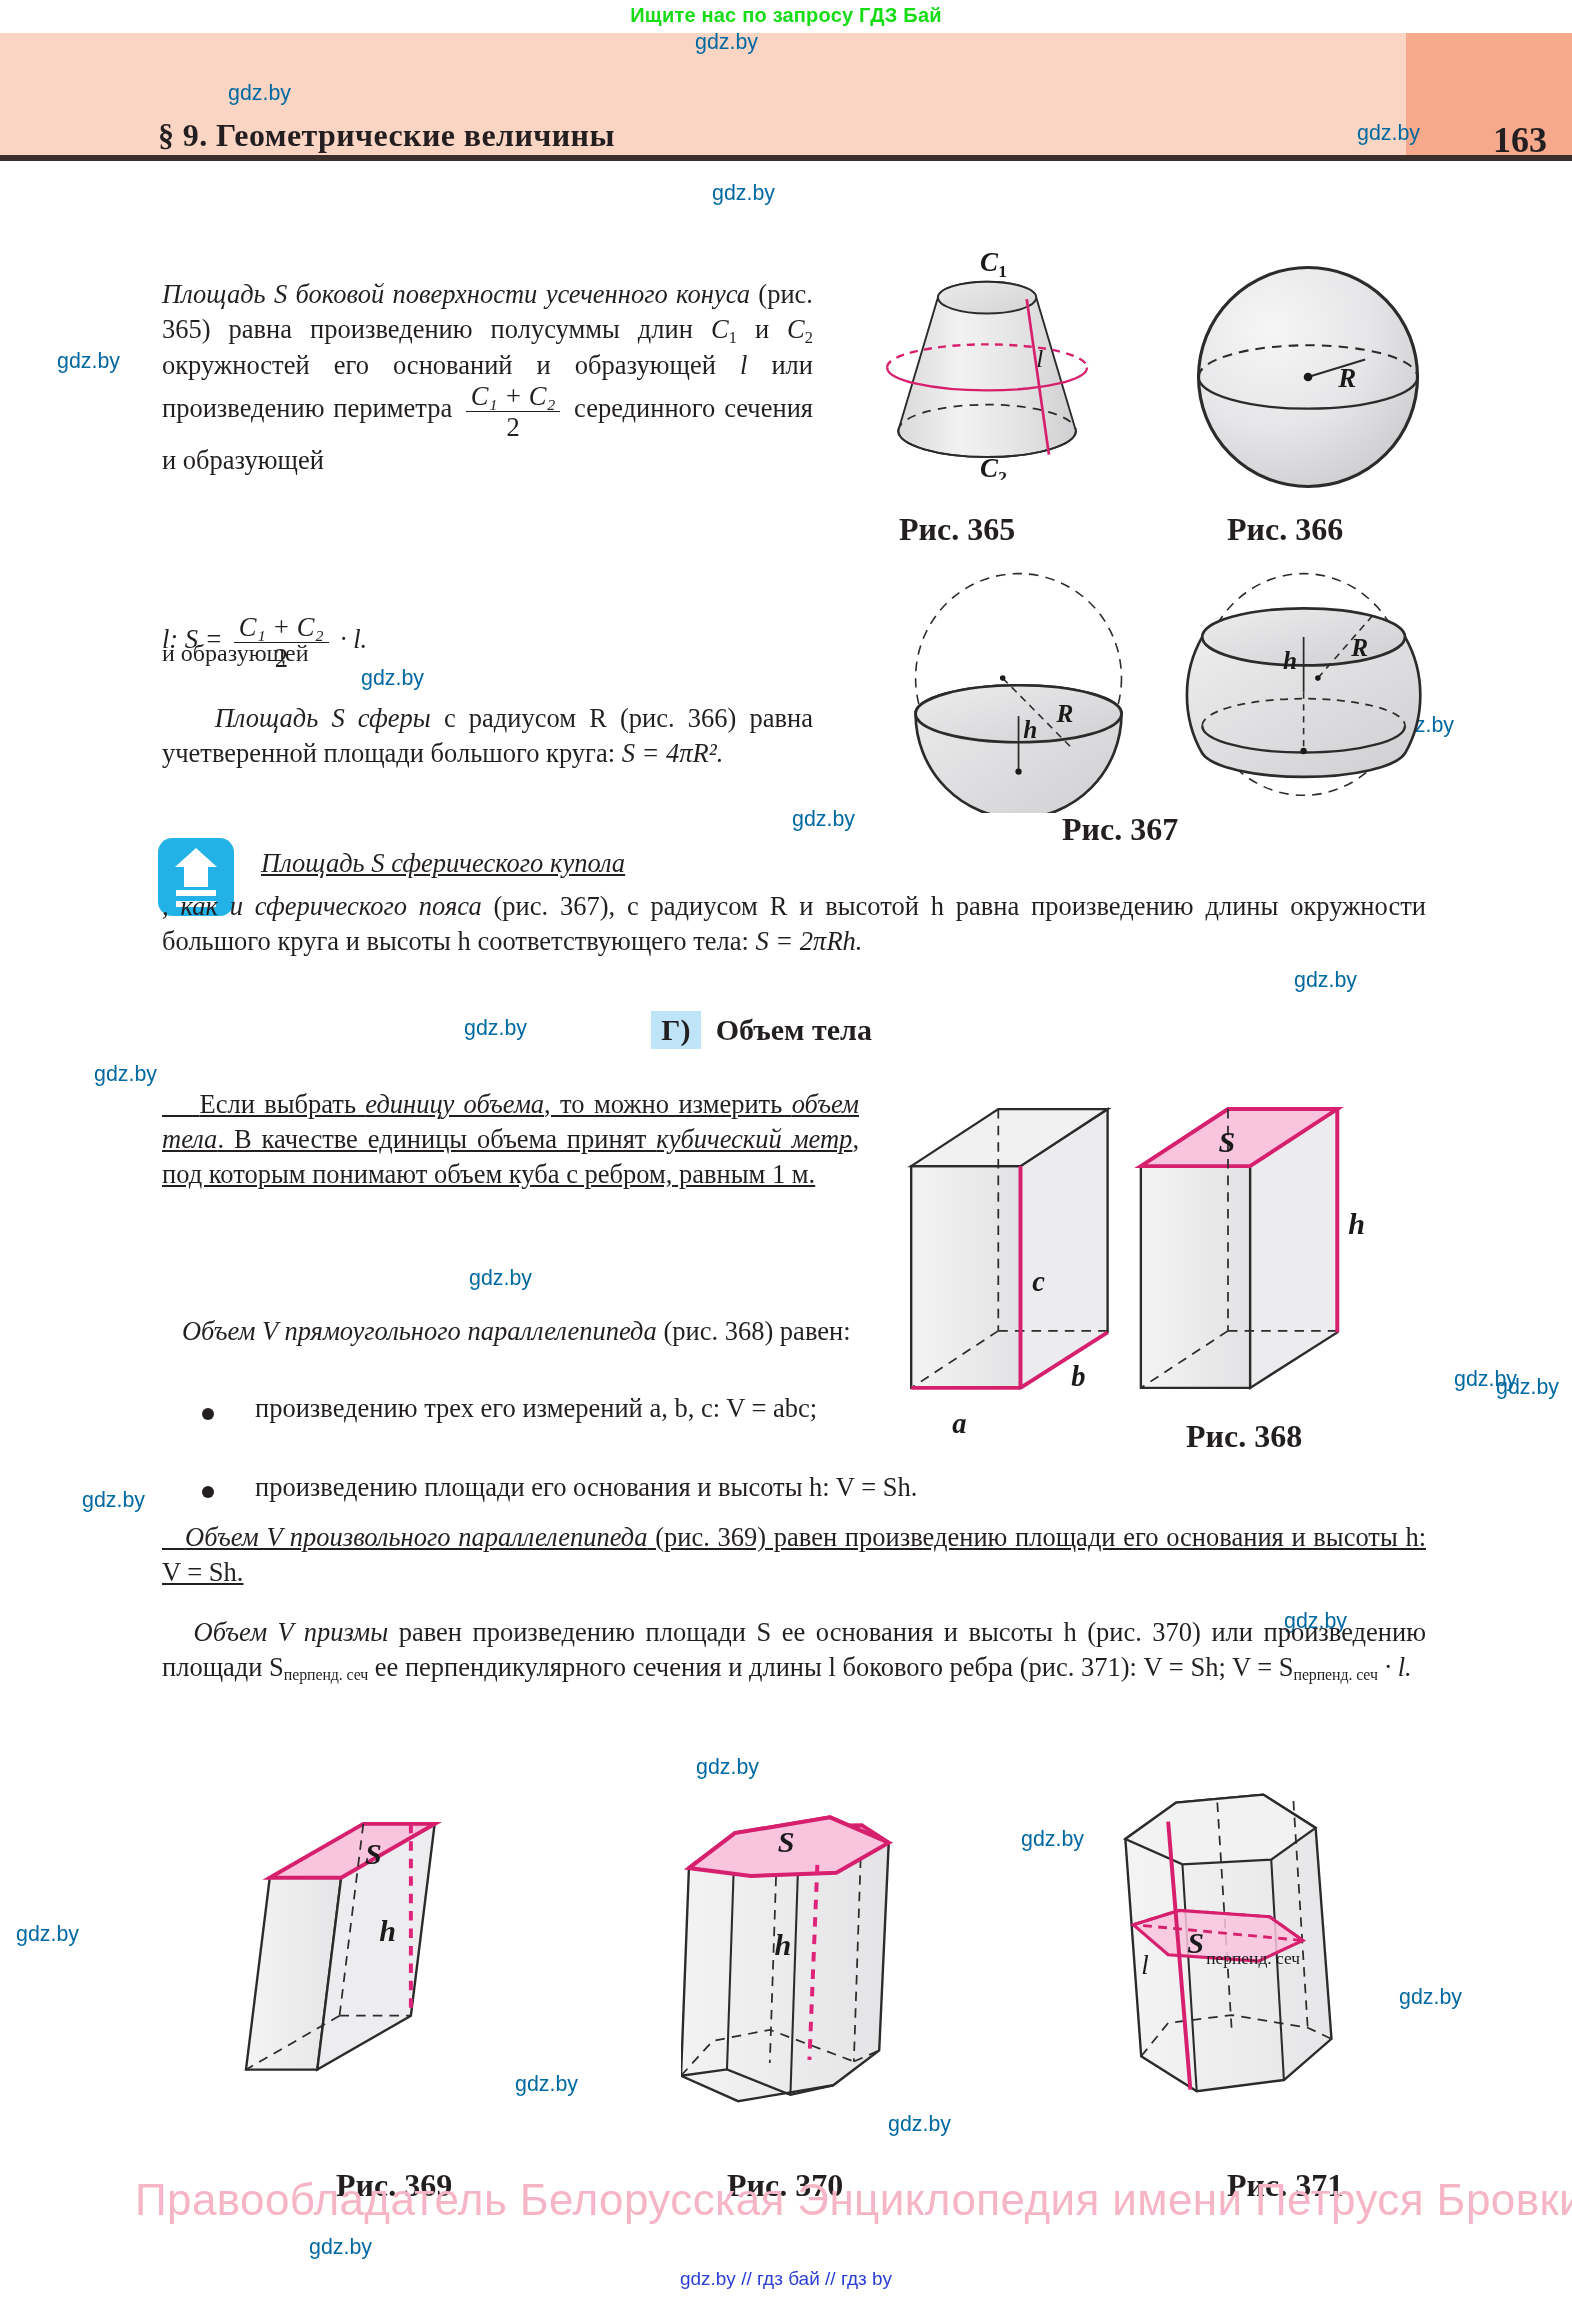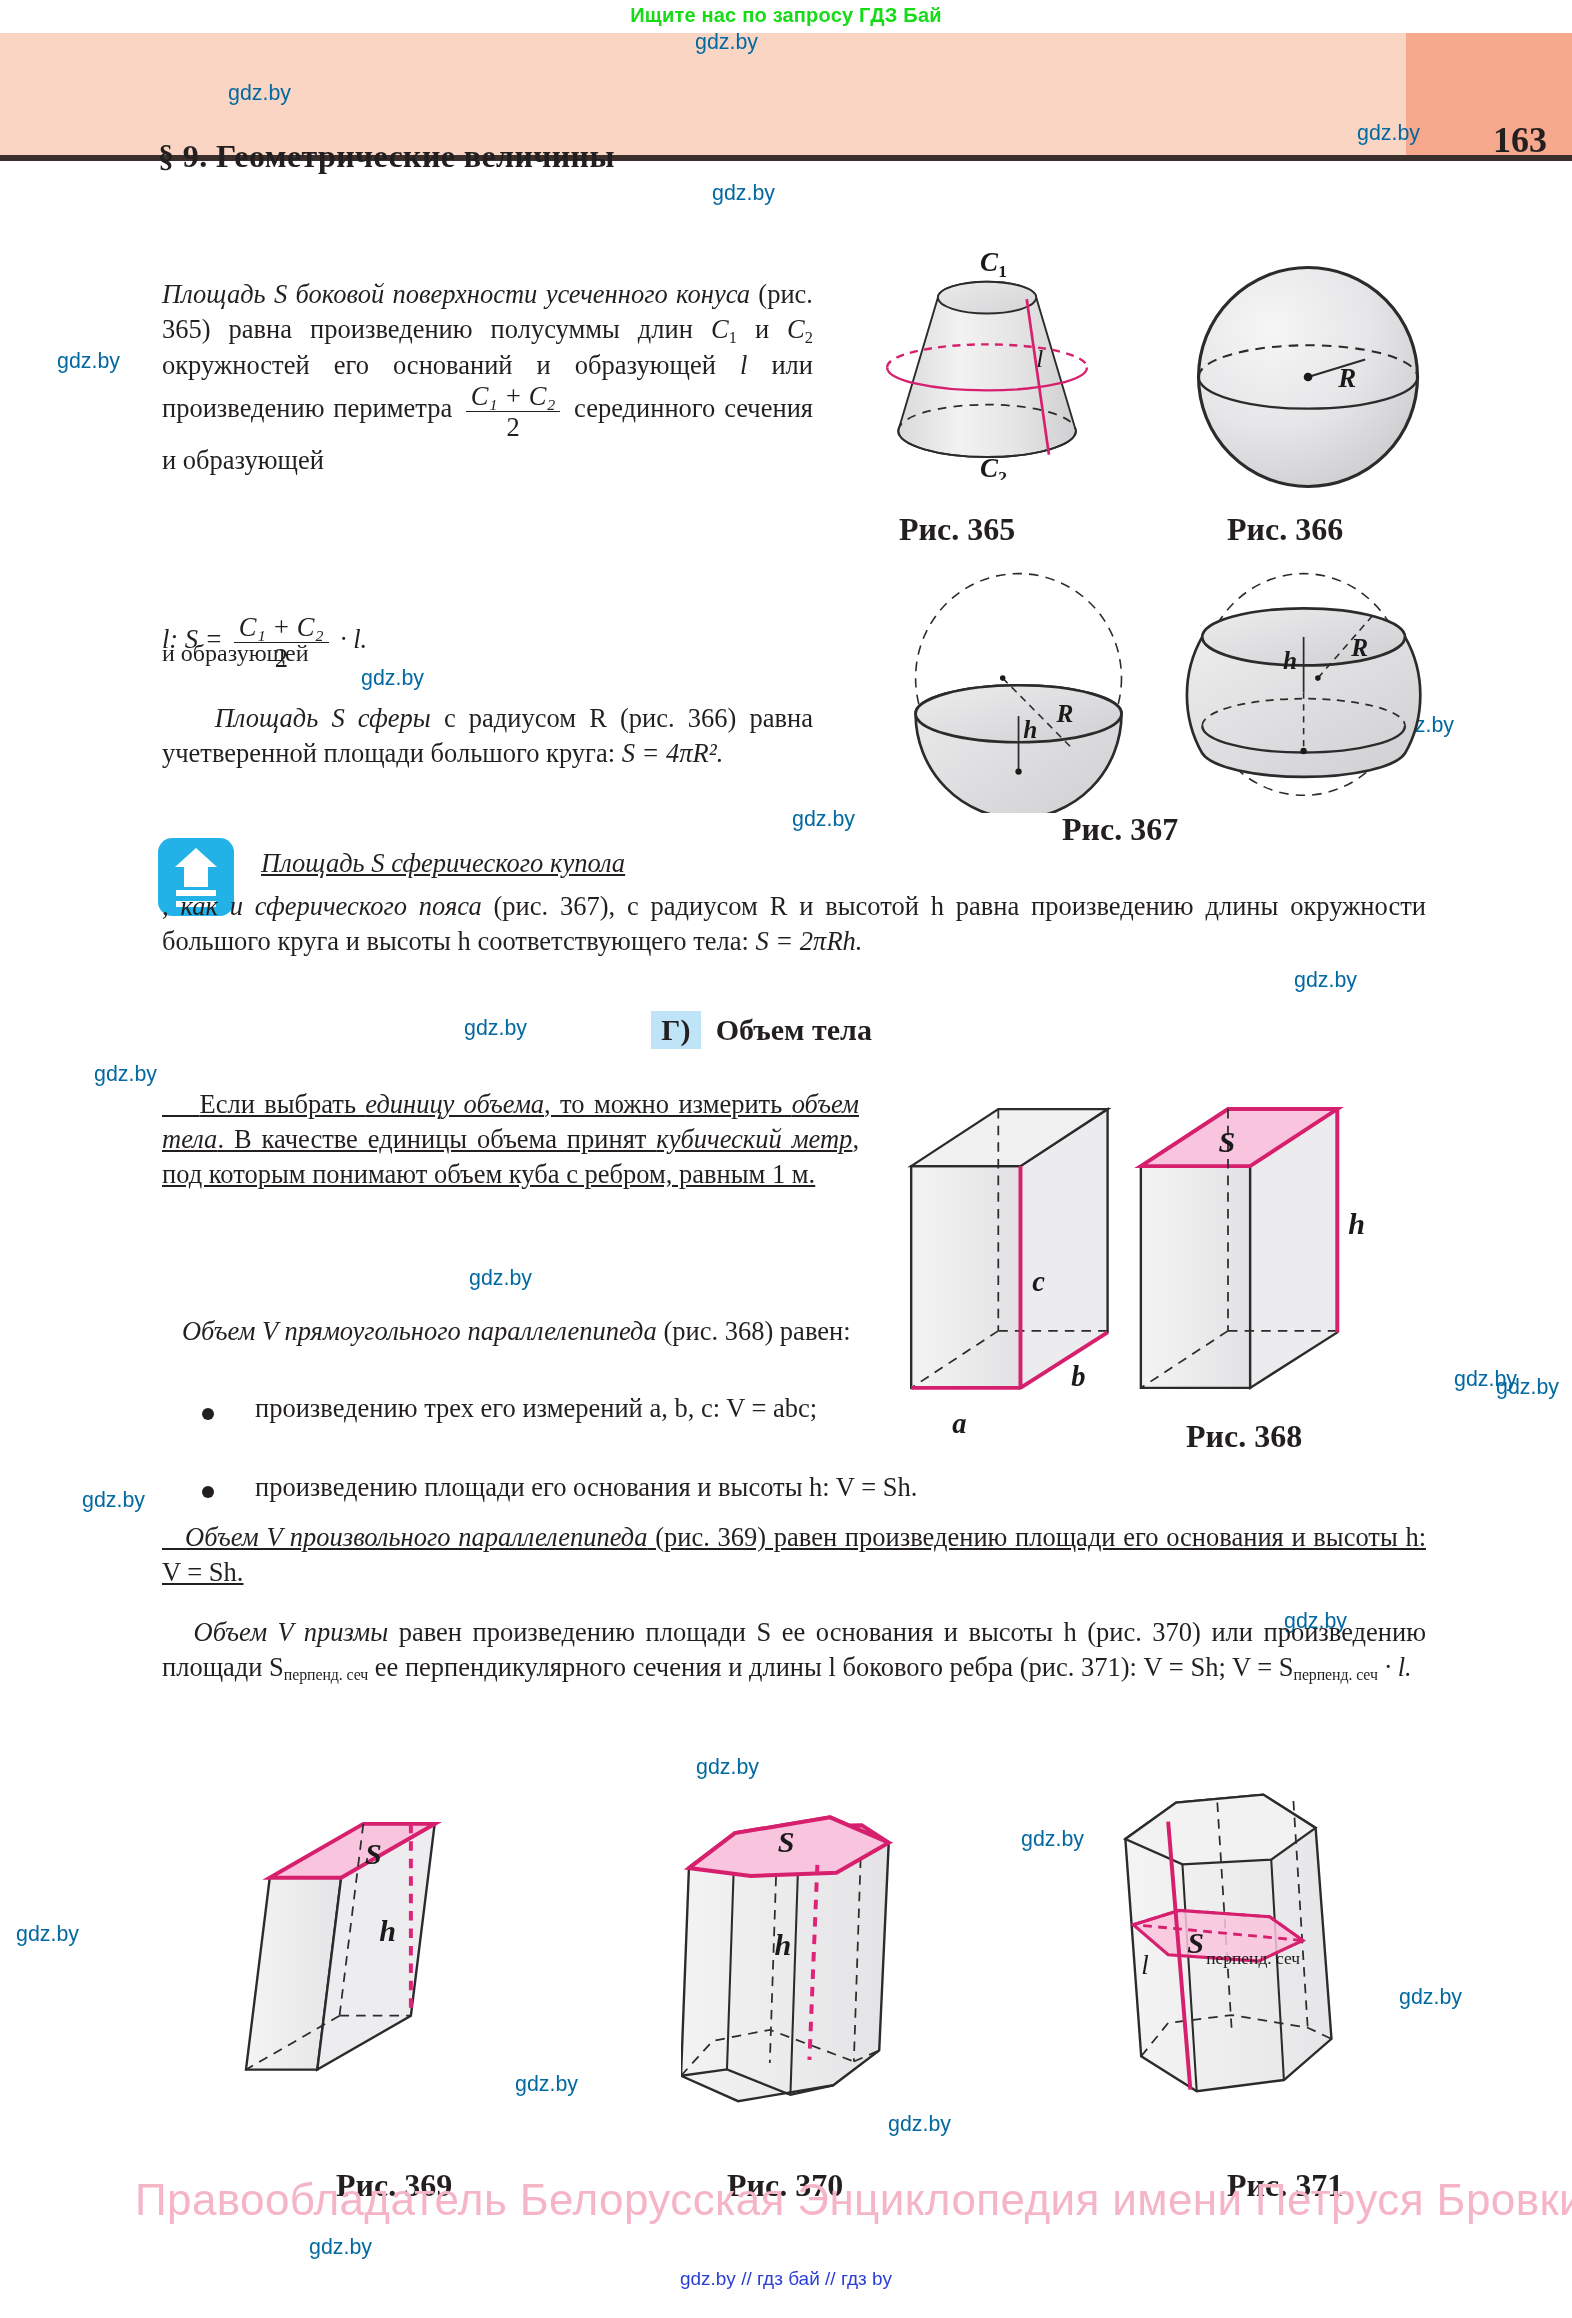--- a/index.html
+++ b/index.html
@@ -22,21 +22,21 @@
     background:#fbd5c3;
   }
   .header-accent{
     position:absolute;right:0;top:0;width:166px;height:122px;background:#f7a98d;
   }
   .header-rule{
     position:absolute;left:0;top:155px;width:1572px;height:5.5px;background:#3a2f2b;
   }
   .header-title{
     position:absolute;left:158px;top:117px;font-size:32px;font-weight:700;
-    letter-spacing:0.4px;white-space:nowrap;margin-top:21px;
+    letter-spacing:0.4px;white-space:nowrap;
   }
   .page-num{
     position:absolute;right:25px;top:119px;font-size:36px;font-weight:700;
   }
 
   
   .wm{
     position:absolute;font-family:"Liberation Sans",sans-serif;
     font-size:21.4px;color:#0369a1;white-space:nowrap;pointer-events:none;
   }

